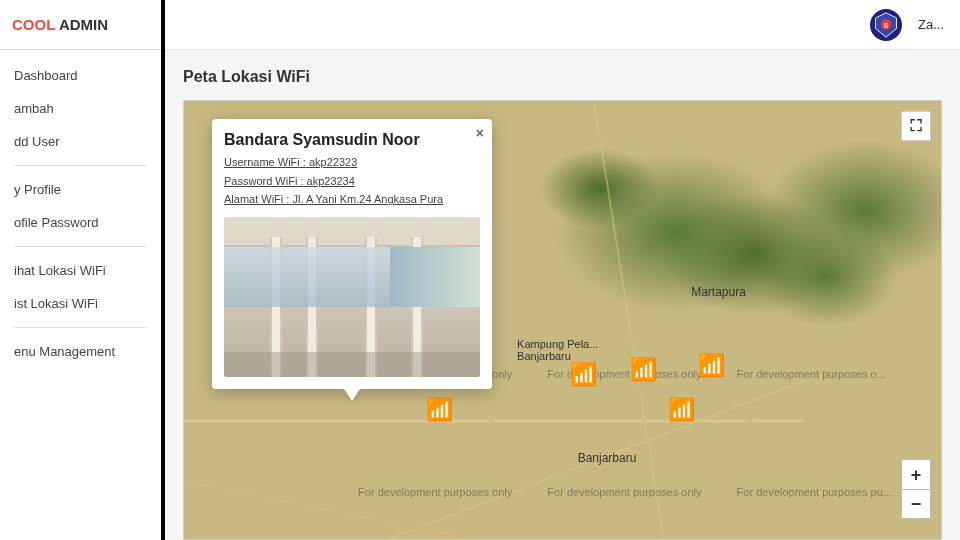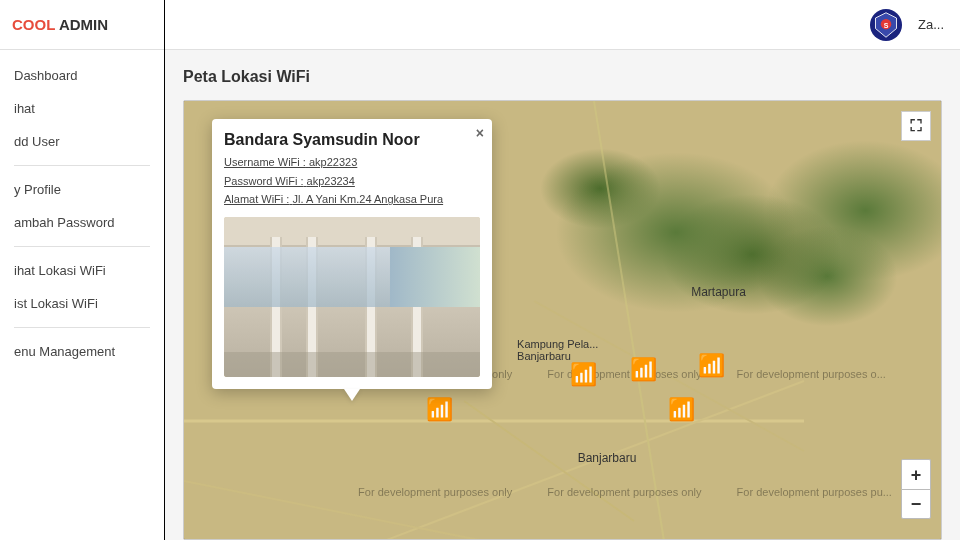--- a/index.html
+++ b/index.html
@@ -4,21 +4,21 @@
   <style>
     * { margin: 0; padding: 0; box-sizing: border-box; }
     body { font-family: Arial, sans-serif; background: #f0f0f0; display: flex; height: 540px; overflow: hidden; }
 
     
     .sidebar {
       width: 165px;
       min-width: 165px;
       background: #fff;
       height: 100%;
-      border-right: 1px solid #000000;
+      border-right: 4px solid #000000;
       display: flex;
       flex-direction: column;
     }
     .sidebar-header {
       height: 50px;
       display: flex;
       align-items: center;
       padding: 0 12px;
       border-bottom: 1px solid #e0e0e0;
     }
@@ -299,25 +299,25 @@
 <body>
 
 <div class="sidebar">
   <div class="sidebar-header">
     <span class="sidebar-logo-text">
       <span class="sidebar-logo-cool">COOL</span><span class="sidebar-logo-admin"> ADMIN</span>
     </span>
   </div>
   <div class="sidebar-menu">
     <div class="sidebar-item">Dashboard</div>
-    <div class="sidebar-item">ihat</div>
+    <div class="sidebar-item">ambah</div>
     <div class="sidebar-item">dd User</div>
     <div class="sidebar-divider"></div>
     <div class="sidebar-item">y Profile</div>
-    <div class="sidebar-item">ambah Password</div>
+    <div class="sidebar-item">ofile Password</div>
     <div class="sidebar-divider"></div>
     <div class="sidebar-item">ihat Lokasi WiFi</div>
     <div class="sidebar-item">ist Lokasi WiFi</div>
     <div class="sidebar-divider"></div>
     <div class="sidebar-item">enu Management</div>
   </div>
 </div>
 
 <div class="main">
 

